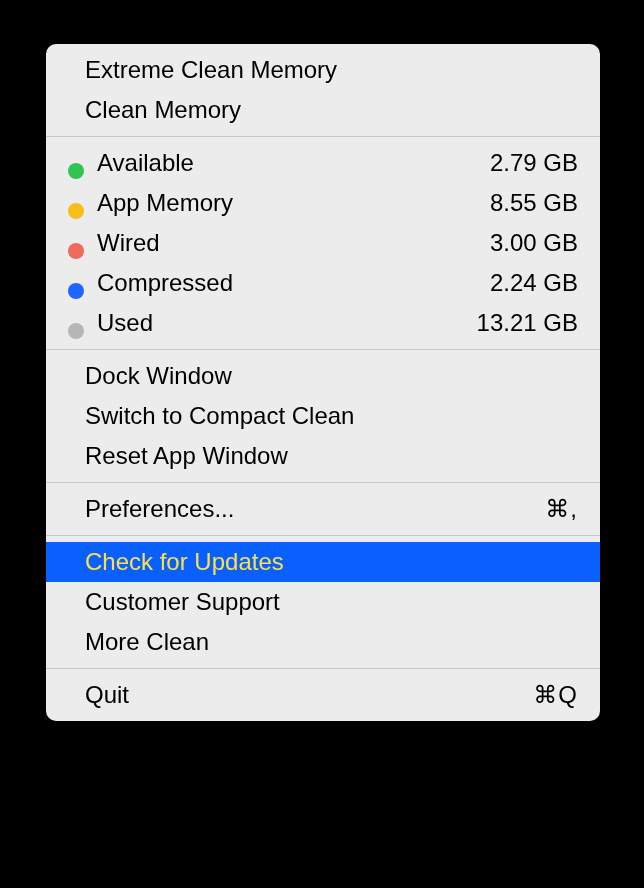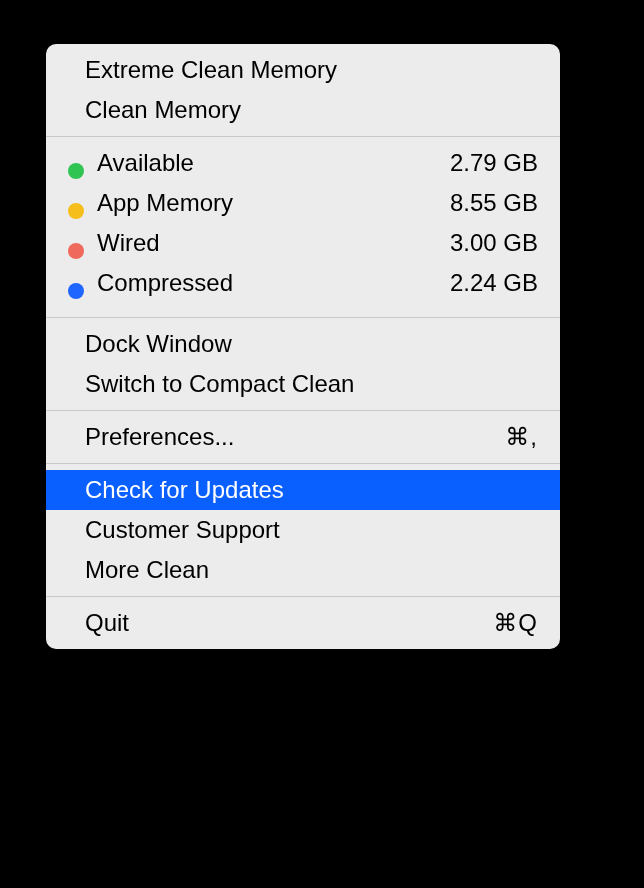--- a/index.html
+++ b/index.html
@@ -9,21 +9,21 @@
       height: 888px;
       font-family: -apple-system, "Helvetica Neue", Helvetica, Arial, sans-serif;
       font-size: 24px;
       color: #000;
       position: relative;
     }
     .menu {
       position: absolute;
       left: 46px;
       top: 44px;
-      width: 514px;
+      width: 554px;
       background: #ececec;
       border-radius: 10px;
       box-shadow: 0 0 0 1px rgba(0,0,0,0.25), 0 8px 30px rgba(0,0,0,0.4);
       padding: 6px 0;
     }
     .item {
       display: flex;
       align-items: center;
       justify-content: space-between;
       padding: 4px 22px 4px 22px;
@@ -54,21 +54,21 @@
       font-variant-numeric: tabular-nums;
       text-align: center;
     }
     .separator {
       height: 1px;
       background: #c9c9c9;
       margin: 6px 0;
     }
     .selected {
       background: #0a60ff;
-      color: #ffffff;
+      color: #fde047;
     }
     .shortcut {
       font-size: 24px;
       letter-spacing: 1px;
     }
     .dot-green  { background: #30c452; }
     .dot-yellow { background: #f6be1a; }
     .dot-red    { background: #ef6a5d; }
     .dot-blue   { background: #1e66ff; }
     .dot-gray   { background: #b6b6b6; }
@@ -109,29 +109,37 @@
     <span class="value">3.00 GB</span>
   </div>
   <div class="item">
     <div class="left">
       <span class="dot dot-blue"></span>
       <span>Compressed</span>
     </div>
     <span class="value">2.24 GB</span>
   </div>
   <div class="item">
+    <div class="left">
+      <span class="dot dot-gray"></span>
+      <span>Used</span>
+    </div>
+    <span class="value">13.21 GB</span>
   </div>
 
   <div class="separator"></div>
 
   <div class="item simple">
     <span>Dock Window</span>
   </div>
   <div class="item simple">
     <span>Switch to Compact Clean</span>
+  </div>
+  <div class="item simple">
+    <span>Reset App Window</span>
   </div>
 
   <div class="separator"></div>
 
   <div class="item simple">
     <span>Preferences...</span>
     <span class="shortcut">⌘,</span>
   </div>
 
   <div class="separator"></div>

